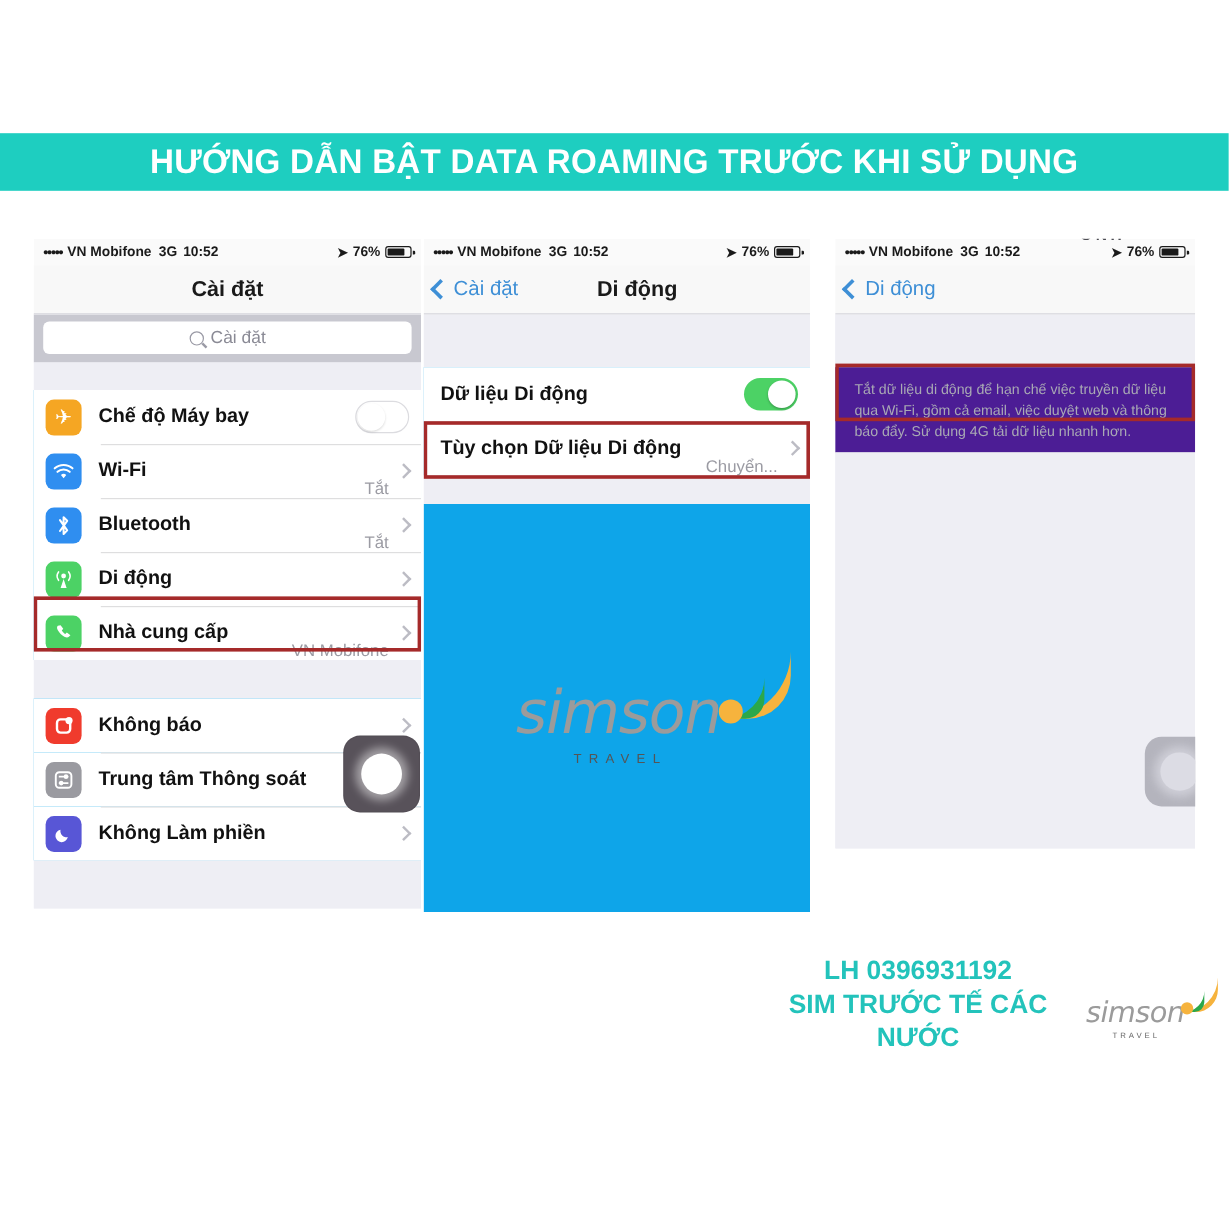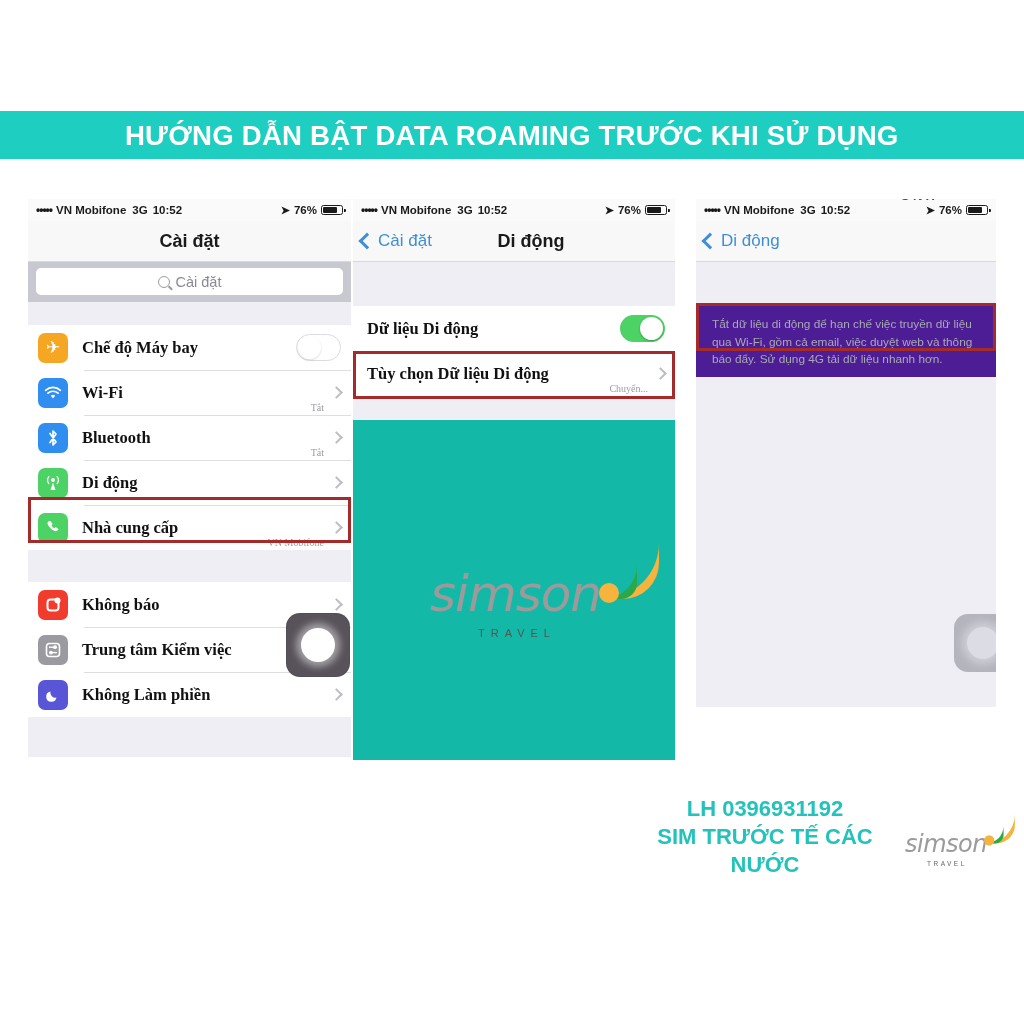--- a/index.html
+++ b/index.html
@@ -180,21 +180,21 @@
     position: absolute;
     right: -4px; bottom: -2.5px;
     width: 5px; height: 1.6px;
     background: #9a9aa5;
     transform: rotate(45deg);
   }
   .search-ph { color: #8a8a95; font-size: 14.5px; }
 
   .spacer { background: #eeeef4; }
 
-  .list { background: #14b8a6; font-family: Liberation Serif, serif; }
+  .list { background: #0ea5e9; }
   .row {
     display: flex;
     align-items: center;
     height: 45px;
     padding-left: 10px;
     position: relative;
     background: #ffffff;
   }
   .row + .row::before {
     content: "";
@@ -222,21 +222,21 @@
     color: #111;
     font-weight: 600;
   }
   .row-right {
     margin-left: auto;
     display: flex;
     align-items: center;
     gap: 8px;
     padding-right: 10px;
   }
-  .row-value { color: #9b9ba3; font-size: 10px; margin-top: 29px; }
+  .row-value { color: #9b9ba3; font-size: 14px; margin-top: 29px; }
   .chev-right {
     display: inline-block;
     width: 7px; height: 7px;
     border-right: 2px solid #bcbcc4;
     border-top: 2px solid #bcbcc4;
     transform: rotate(45deg);
   }
 
   
   .toggle {
@@ -496,21 +496,21 @@
         <div class="row">
           <span class="appicon" style="background:#9A9AA0">
             <svg width="18" height="18" viewBox="0 0 18 18">
                 <rect x="2.5" y="2.5" width="13" height="13" rx="3" fill="none" stroke="#fff" stroke-width="1.6"></rect>
                 <line x1="5" y1="6.2" x2="13" y2="6.2" stroke="#fff" stroke-width="1.4"></line>
                 <circle cx="11" cy="6.2" r="1.9" fill="#fff"></circle>
                 <line x1="5" y1="11.6" x2="13" y2="11.6" stroke="#fff" stroke-width="1.4"></line>
                 <circle cx="7" cy="11.6" r="1.9" fill="#fff"></circle>
               </svg>
           </span>
-          <span class="row-label">Trung tâm Kiểm việc</span>
+          <span class="row-label">Trung tâm Thông soát</span>
           <span class="row-right">
             <span class="chev-right"></span>
           </span>
         </div>
         <div class="row">
           <span class="appicon" style="background:#5856D6">
             <svg width="16" height="16" viewBox="0 0 16 16">
                 <path d="M11.5 10.6A5.2 5.2 0 0 1 5.4 4.5a5.2 5.2 0 1 0 6.1 6.1z" fill="#fff"></path>
               </svg>
           </span>

